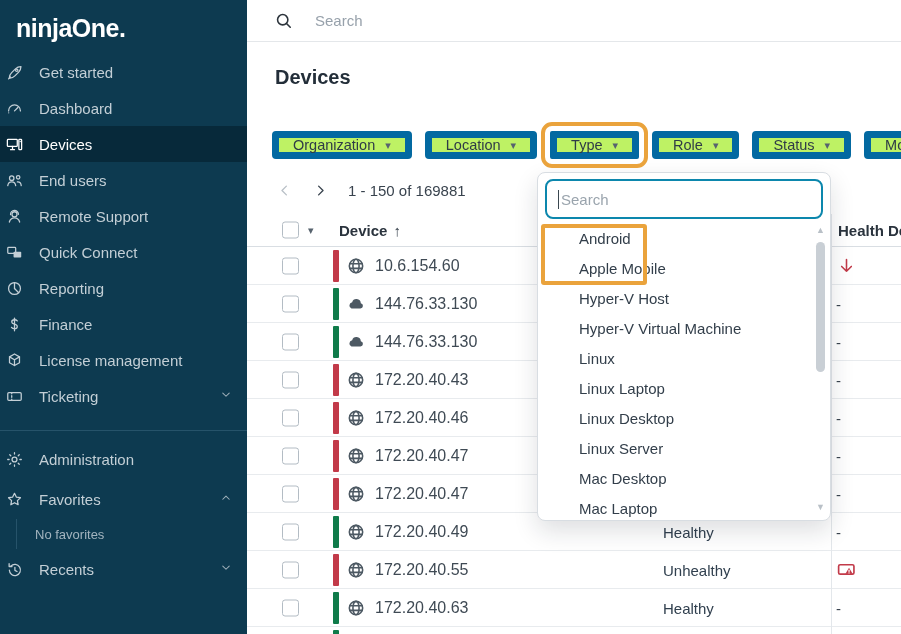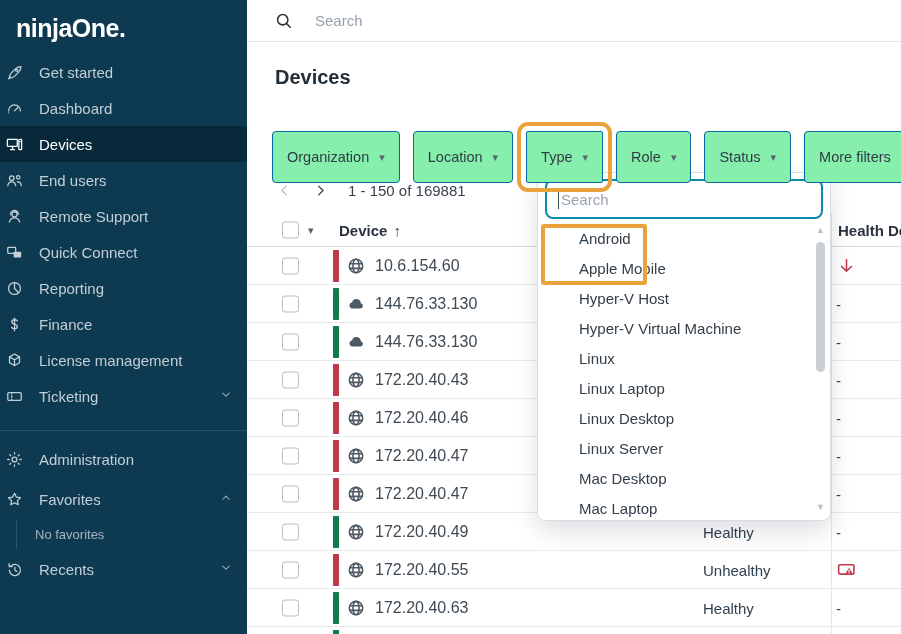--- a/index.html
+++ b/index.html
@@ -24,21 +24,21 @@
   .side-note { height:30px; margin-bottom:0; display:flex; align-items:center; padding-left:35px; position:relative; font-size:13px; color:#a3b4bf; }
   .side-note::before { content:""; position:absolute; left:16px; top:0; bottom:0; width:1px; background:#26536a; }
   
   .main { position:absolute; left:247px; top:0; width:654px; height:634px; background:#fff; overflow:hidden; }
   .topbar { position:absolute; left:0; right:0; top:0; height:42px; border-bottom:1px solid #e4e7ea; display:flex; align-items:center; padding-left:27px; gap:22px; }
   .topbar .search-icon svg { width:19px; height:19px; display:block; }
   .topbar .ph { font-size:15px; color:#97a1ab; }
   .page-title { position:absolute; left:28px; top:66px; font-size:20px; font-weight:700; color:#232e39; }
   
   .filters { position:absolute; left:25px; top:131px; display:flex; gap:13px; z-index:30; }
-  .fbtn { display:flex; align-items:center; gap:10px; height:52px; padding:0 14px; background:#86efac; border:1px solid #0369a1; border-radius:4px; font-size:14.5px; color:#2f3b47; font-family:inherit; cursor:pointer; white-space:nowrap; }
+  .fbtn { display:flex; align-items:center; gap:10px; height:28px; padding:0 14px; background:#bef264; border:7px solid #0369a1; border-radius:4px; font-size:14.5px; color:#2f3b47; font-family:inherit; cursor:pointer; white-space:nowrap; }
   .fbtn .caret { font-size:11px; color:#57636e; line-height:1; }
   .fbtn.hl { outline:4px solid #eaa33c; outline-offset:5px; border-radius:2px; }
   
   .pager { position:absolute; left:25px; top:177px; height:26px; display:flex; align-items:center; gap:12px; }
   .pager .pbtn { width:24px; height:24px; display:flex; align-items:center; justify-content:center; cursor:pointer; background:none; border:none; }
   .pager .pbtn svg { width:15px; height:15px; }
   .pager .pbtn.prev { color:#b9c0c7; }
   .pager .pbtn.next { color:#39434e; }
   .pager .range { font-size:15px; color:#39434e; margin-left:4px; }
   
@@ -50,21 +50,21 @@
   .thead .hcaret { position:absolute; left:61px; top:50%; transform:translateY(-50%); font-size:11px; color:#57636e; cursor:pointer; }
   .thead .hdev { position:absolute; left:92px; top:50%; transform:translateY(-50%); font-size:15px; font-weight:700; color:#2a333d; cursor:pointer; }
   .thead .hdev .sort { font-weight:400; margin-left:6px; color:#39434e; }
   .thead .hhealth { position:absolute; left:591px; top:50%; transform:translateY(-50%); font-size:15px; font-weight:700; color:#2a333d; white-space:nowrap; cursor:pointer; }
   .bar { position:absolute; left:86px; top:3px; width:6px; height:32px; border-radius:1px; }
   .bar.red { background:#c23a49; }
   .bar.green { background:#0f7b4a; }
   .dev-icon { position:absolute; left:99px; top:50%; transform:translateY(-50%); width:20px; height:20px; color:#4d5963; }
   .dev-icon svg { width:20px; height:20px; display:block; }
   .dev-name { position:absolute; left:128px; top:50%; transform:translateY(-50%); font-size:16px; color:#3f4a54; cursor:pointer; }
-  .dev-status { position:absolute; left:456px; top:50%; transform:translateY(-50%); font-size:15px; color:#31404f; }
+  .dev-status { position:absolute; left:416px; top:50%; transform:translateY(-50%); font-size:15px; color:#31404f; }
   .dev-health { position:absolute; left:589px; top:50%; transform:translateY(-50%); font-size:15px; color:#39434e; }
   .dev-health svg { width:21px; height:21px; display:block; color:#c23a49; }
   
   .dropdown { position:absolute; left:290px; top:172px; width:294px; height:349px; background:#fff; border:1px solid #d8dde2; border-radius:8px; box-shadow:0 10px 24px rgba(20,30,40,.14); z-index:10; }
   .dd-search { position:absolute; left:7px; right:7px; top:6px; height:40px; border:2px solid #0c87ad; border-radius:8px; background:#fff; display:flex; align-items:center; padding-left:11px; cursor:text; }
   .dd-search .cursor { width:1px; height:19px; background:#3a4750; margin-right:2px; }
   .dd-search .ph { font-size:15px; color:#9aa4ad; }
   .dd-opts { position:absolute; left:0; right:16px; top:50px; }
   .opt { height:30px; display:flex; align-items:center; padding-left:16px; font-size:15px; color:#323e4a; cursor:pointer; white-space:nowrap;margin-left:25px; }
   .opt-hl { position:absolute; left:3px; top:51px; width:106px; height:61px; border:4px solid #eaa33c; border-radius:3px; pointer-events:none; z-index:5; }

